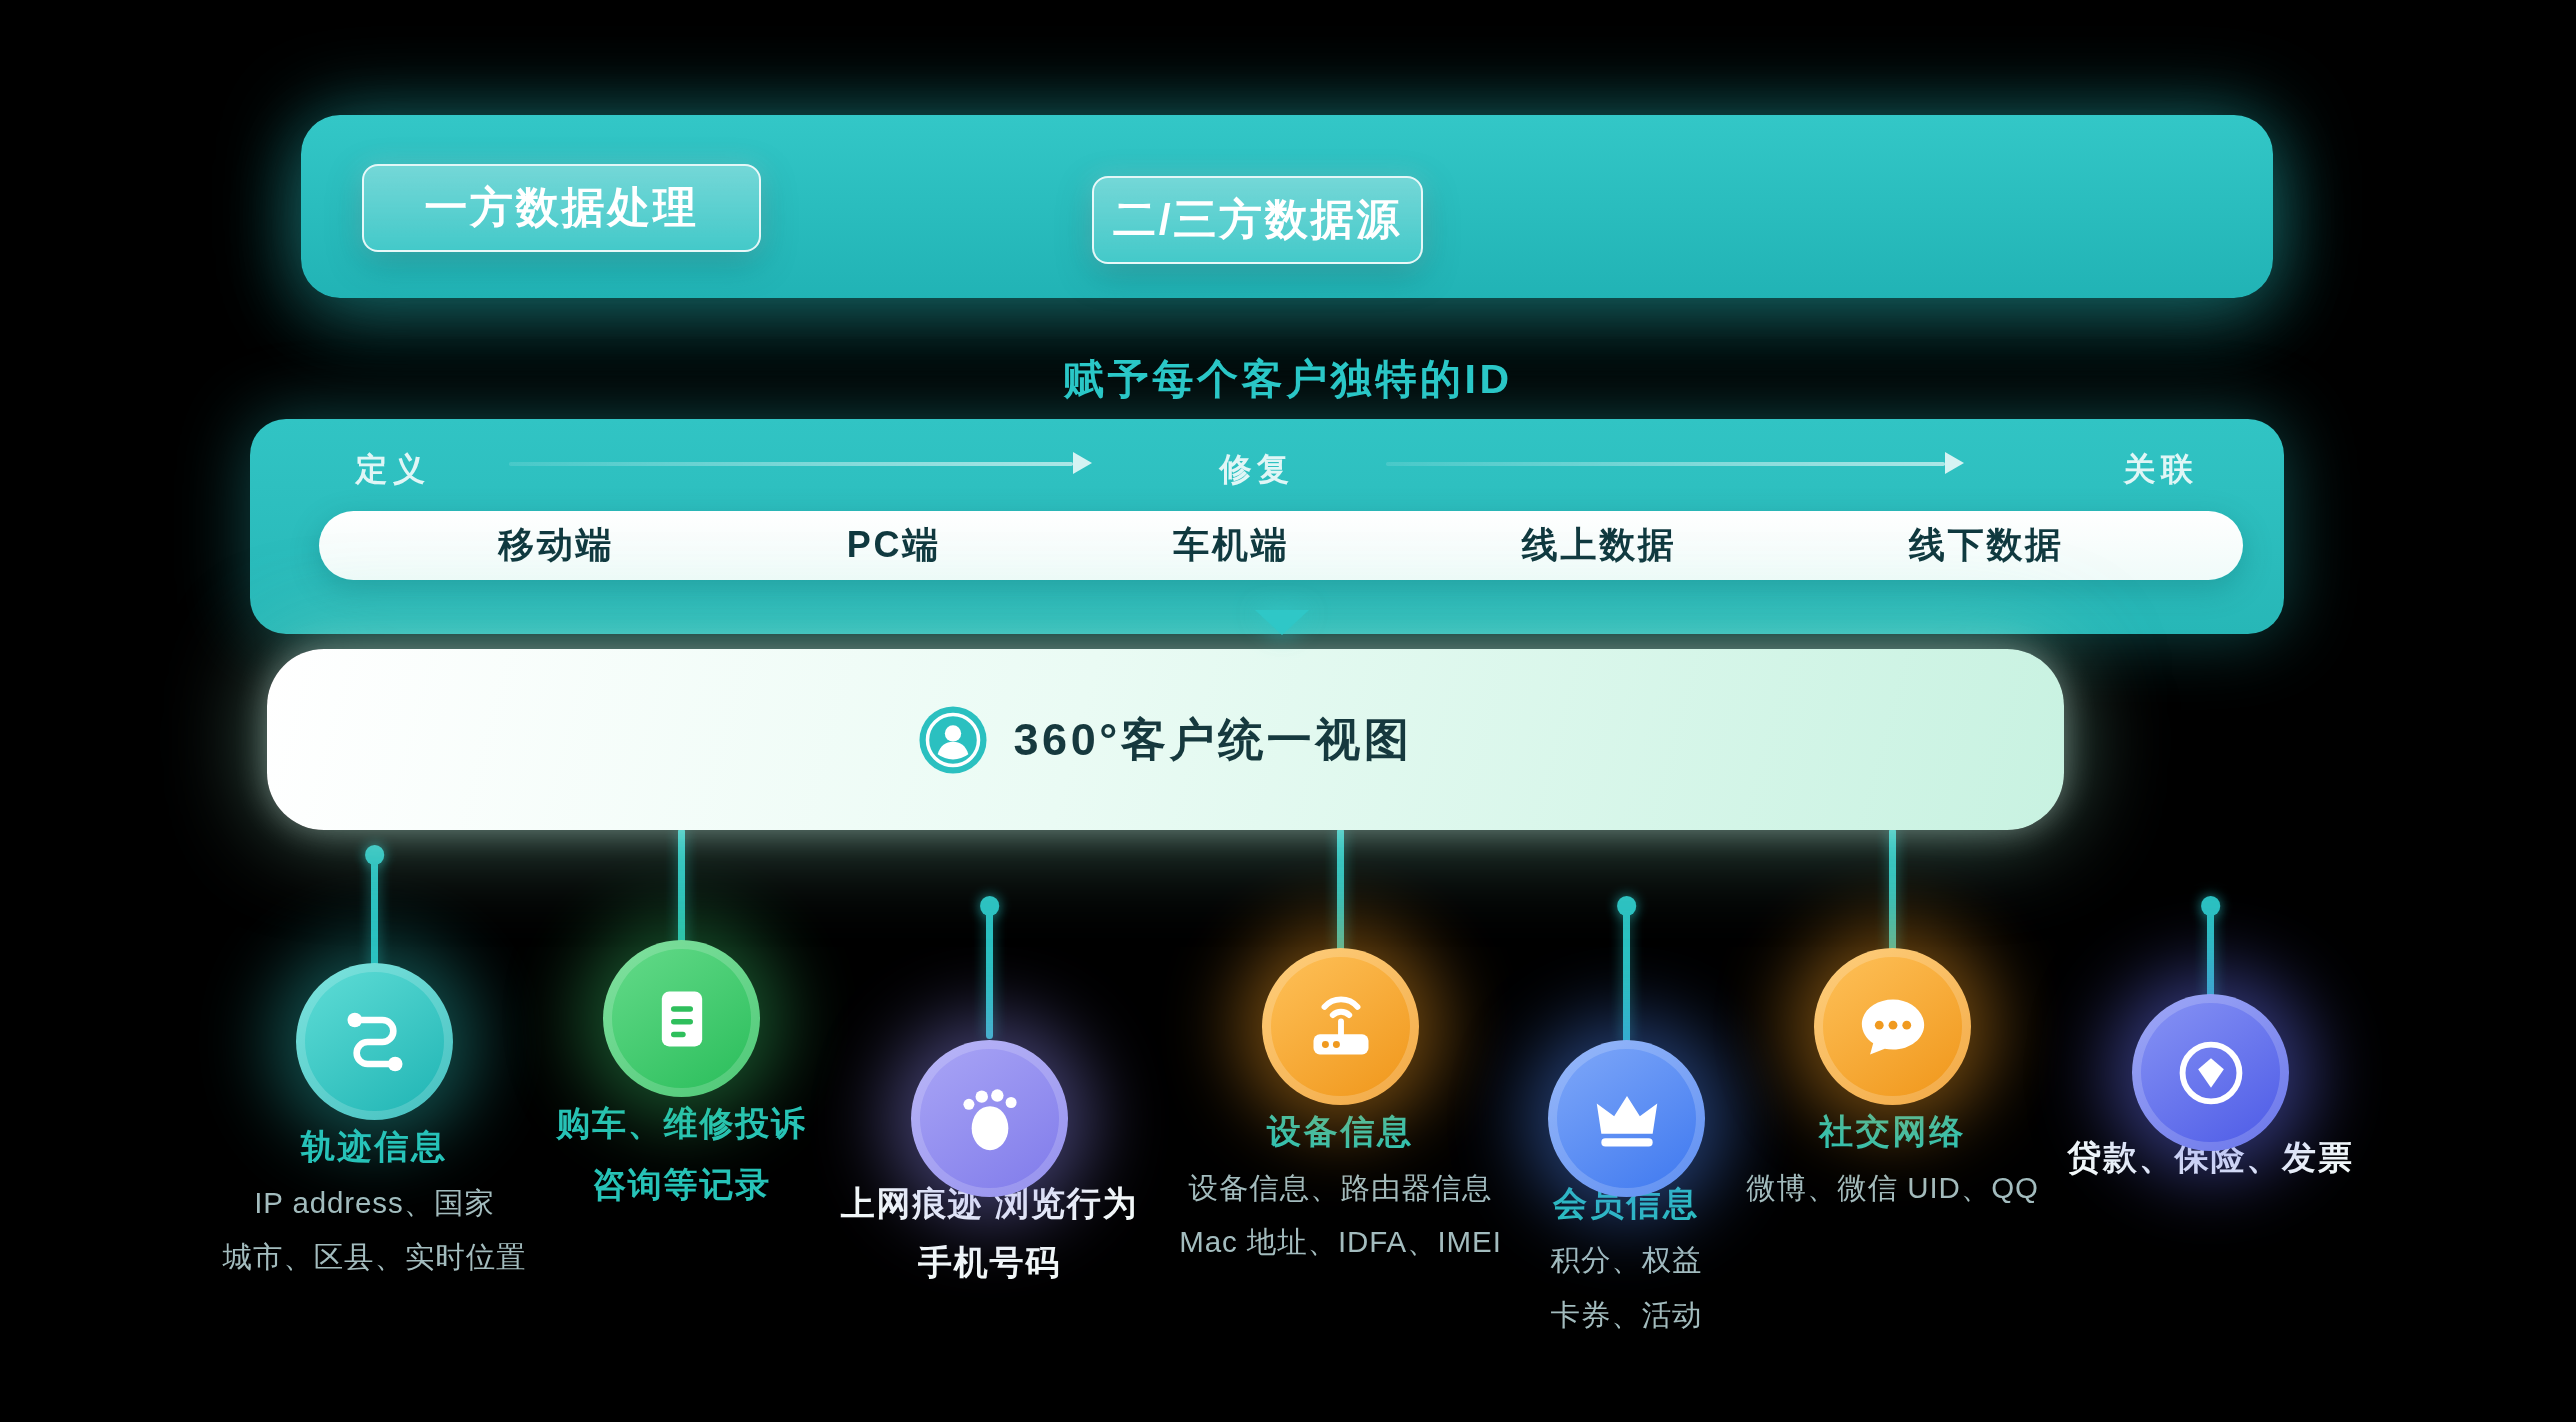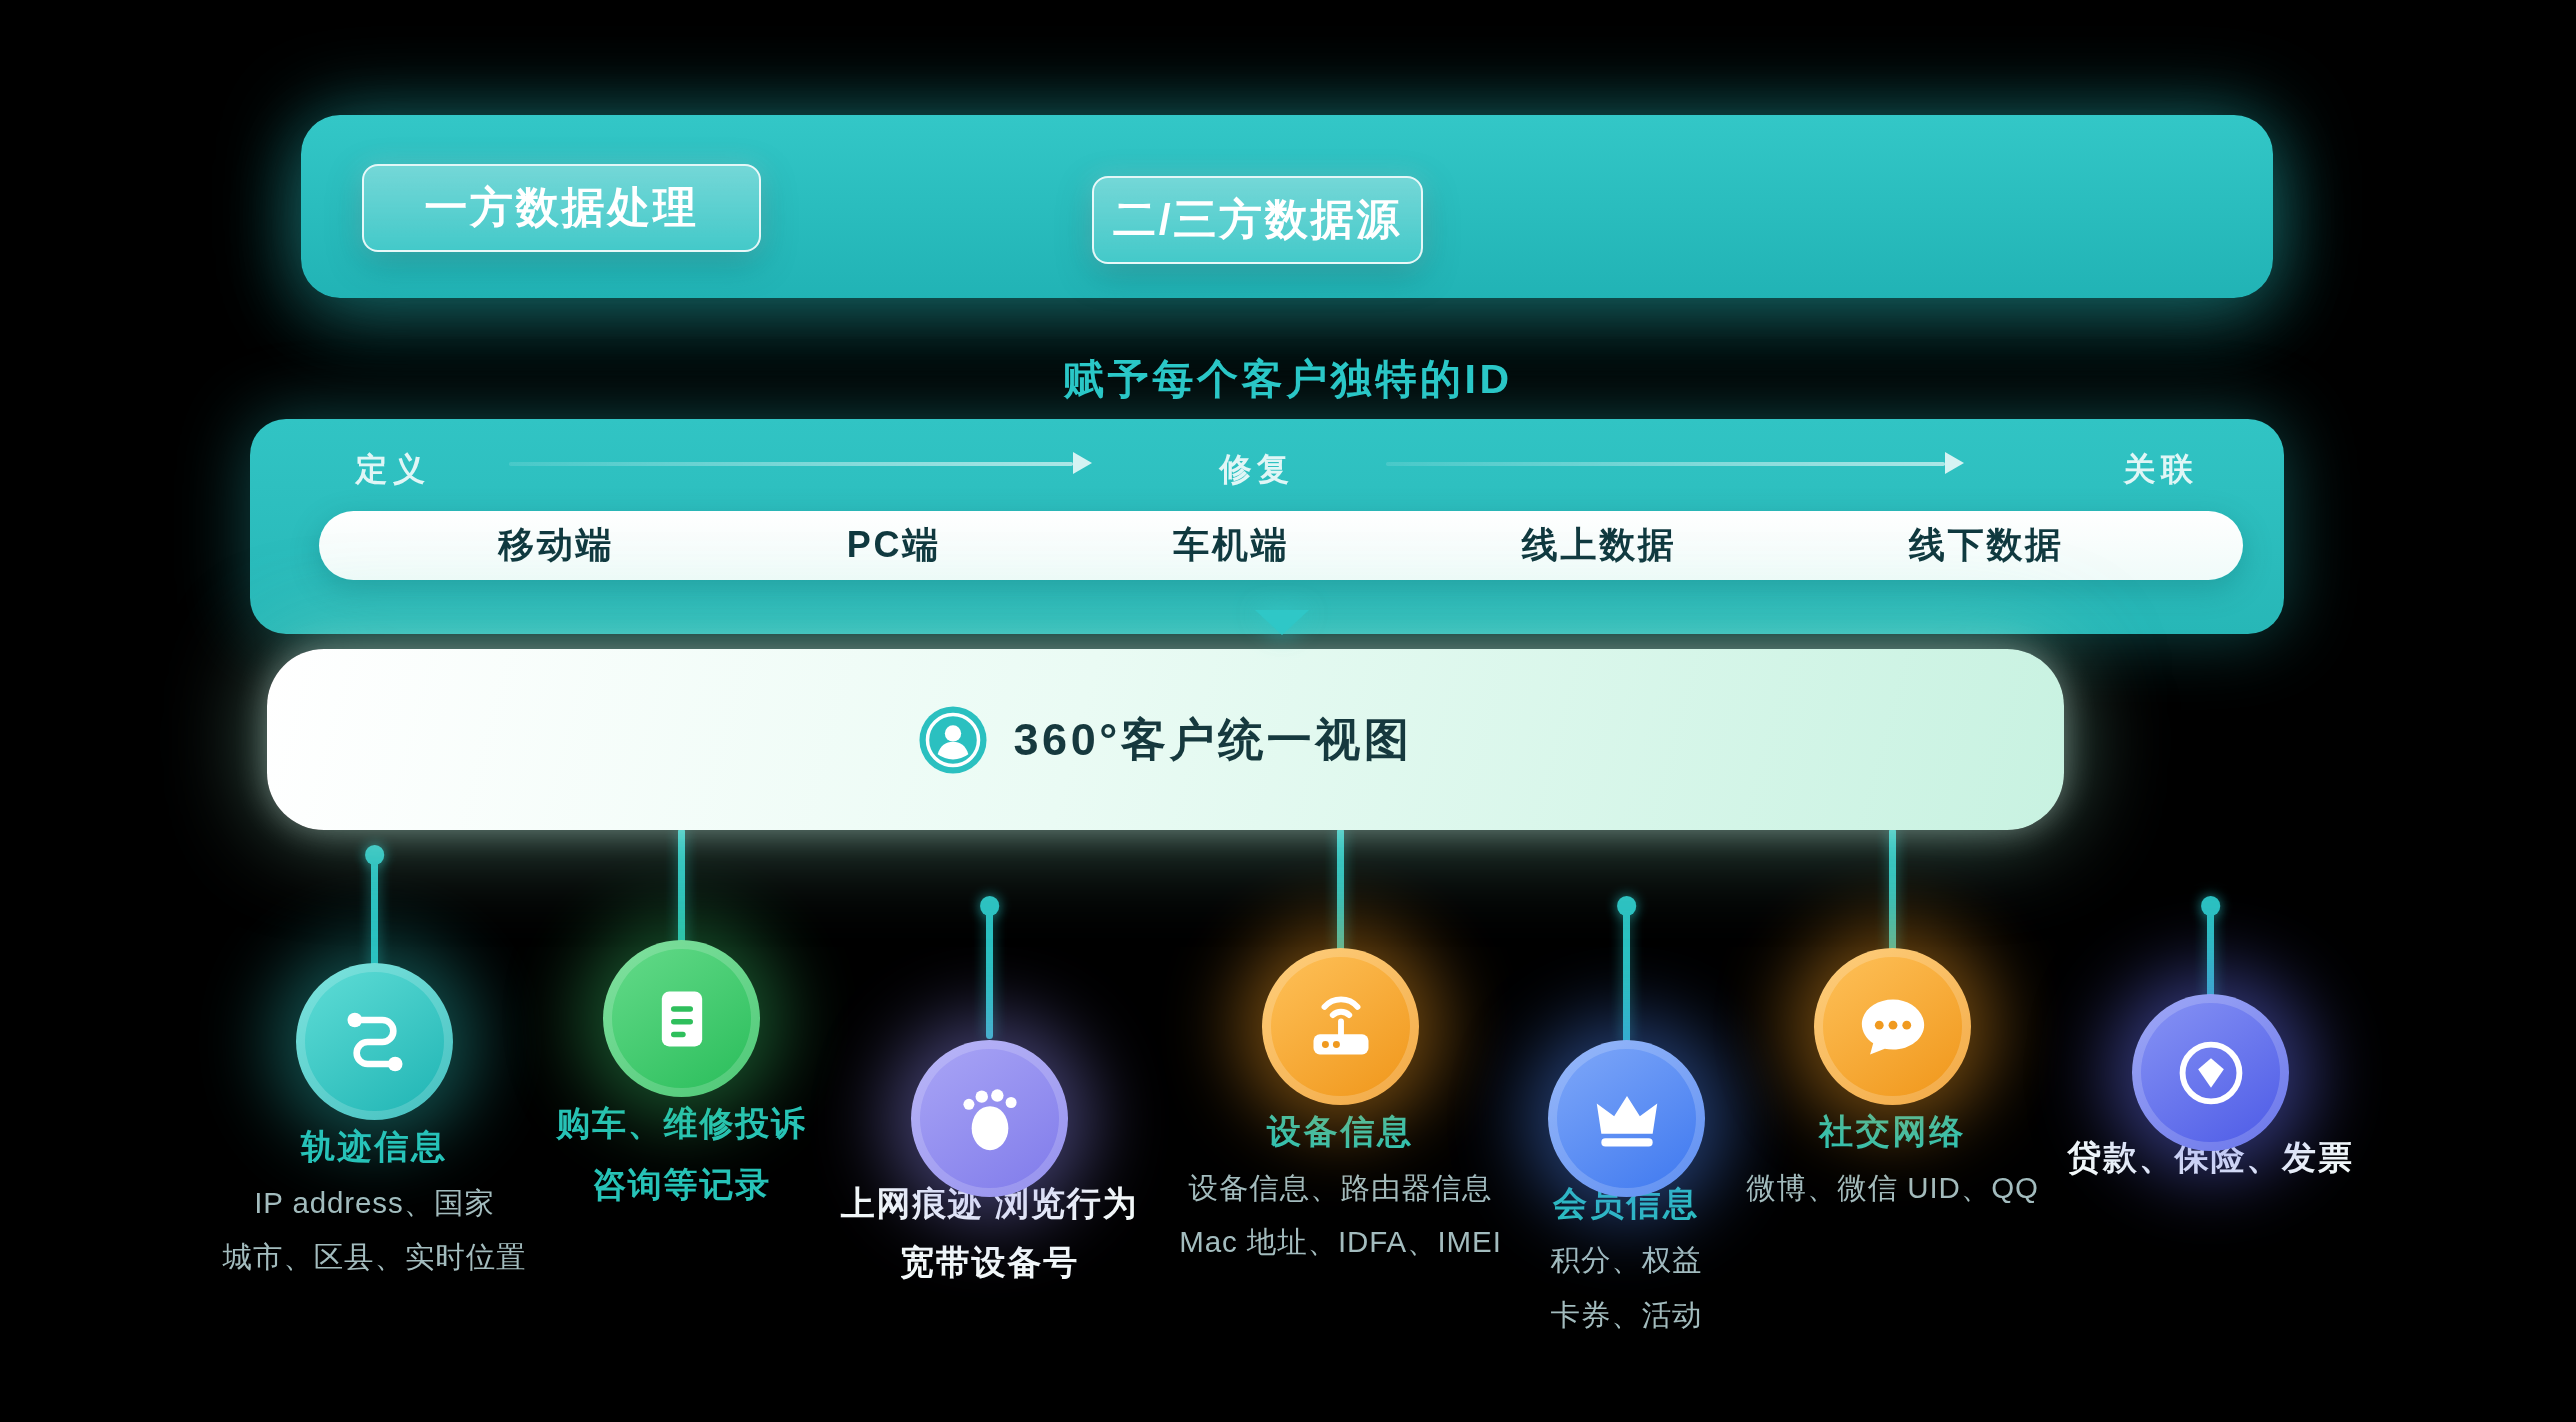--- a/index.html
+++ b/index.html
@@ -223,21 +223,21 @@
   <div class="orb orb-purple">
     <svg viewBox="0 0 48 48">
       <ellipse cx="24" cy="29" rx="10" ry="12" fill="#fff"></ellipse>
       <circle cx="12.5" cy="16" r="3" fill="#fff"></circle>
       <circle cx="19.5" cy="11.8" r="3.4" fill="#fff"></circle>
       <circle cx="28" cy="11.2" r="3.4" fill="#fff"></circle>
       <circle cx="35.5" cy="15" r="3" fill="#fff"></circle>
     </svg>
   </div>
   <div class="white-line pull-up">上网痕迹 浏览行为</div>
-  <div class="white-line">宽带设备号</div>
+  <div class="white-line">手机号码</div>
 </div>
 
 <div class="source source-4">
   <div class="orb orb-orange">
     <svg viewBox="0 0 48 48" fill="none">
       <path d="M15 13a12 12 0 0 1 18 0" stroke="#fff" stroke-width="3.2" stroke-linecap="round"></path>
       <path d="M19.5 17.5a6.5 6.5 0 0 1 9 0" stroke="#fff" stroke-width="3.2" stroke-linecap="round"></path>
       <line x1="24" y1="21" x2="24" y2="28" stroke="#fff" stroke-width="3.2" stroke-linecap="round"></line>
       <rect x="9" y="28" width="30" height="11" rx="3.5" fill="#fff"></rect>
       <circle cx="15.5" cy="33.5" r="1.9" fill="#F09A20"></circle>

